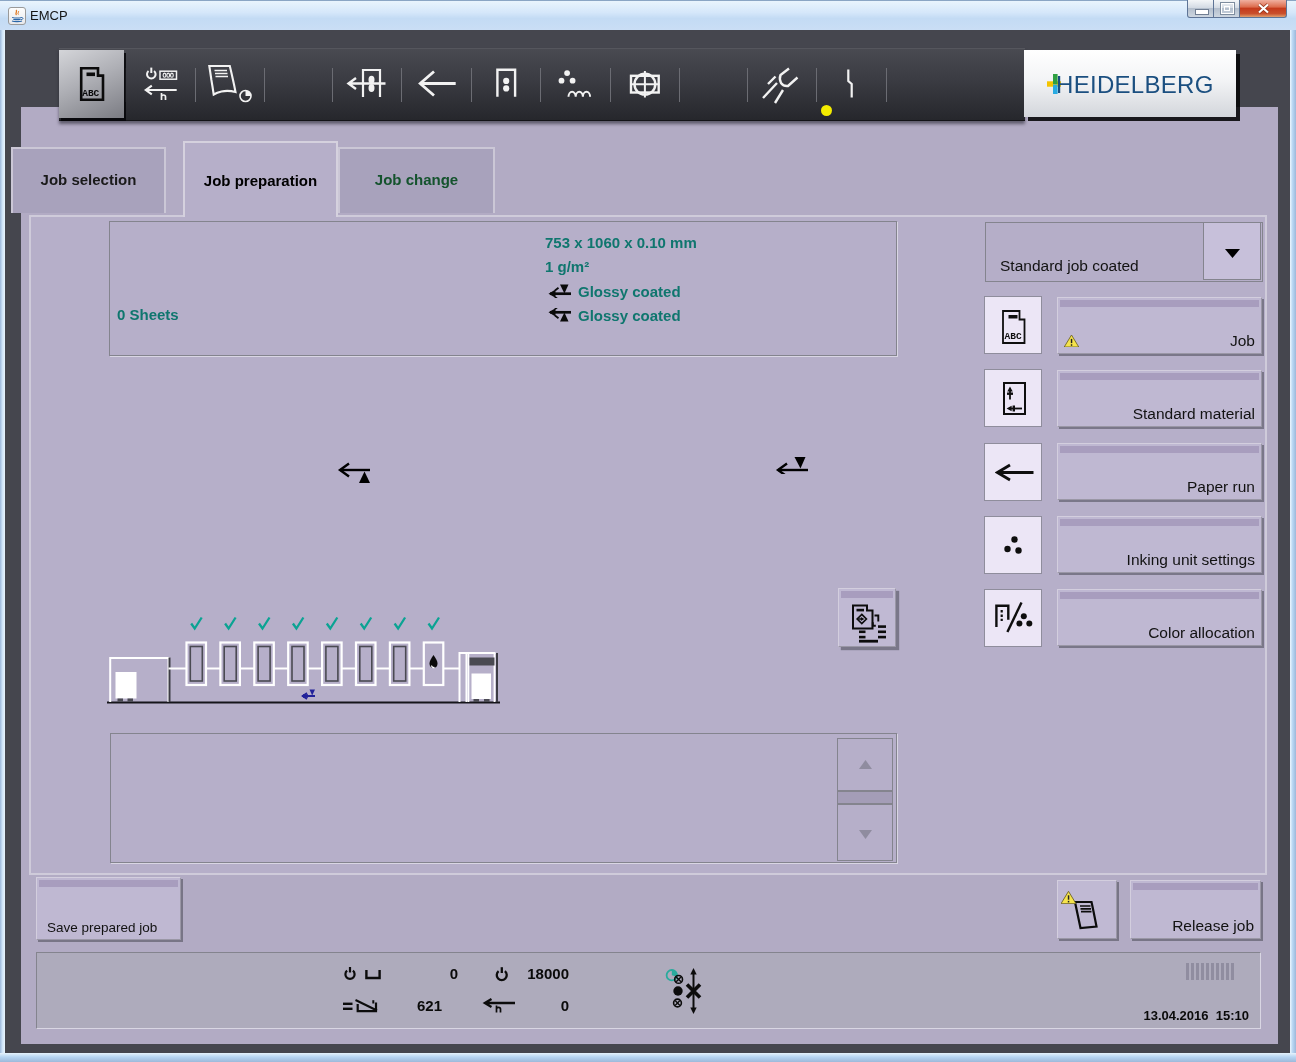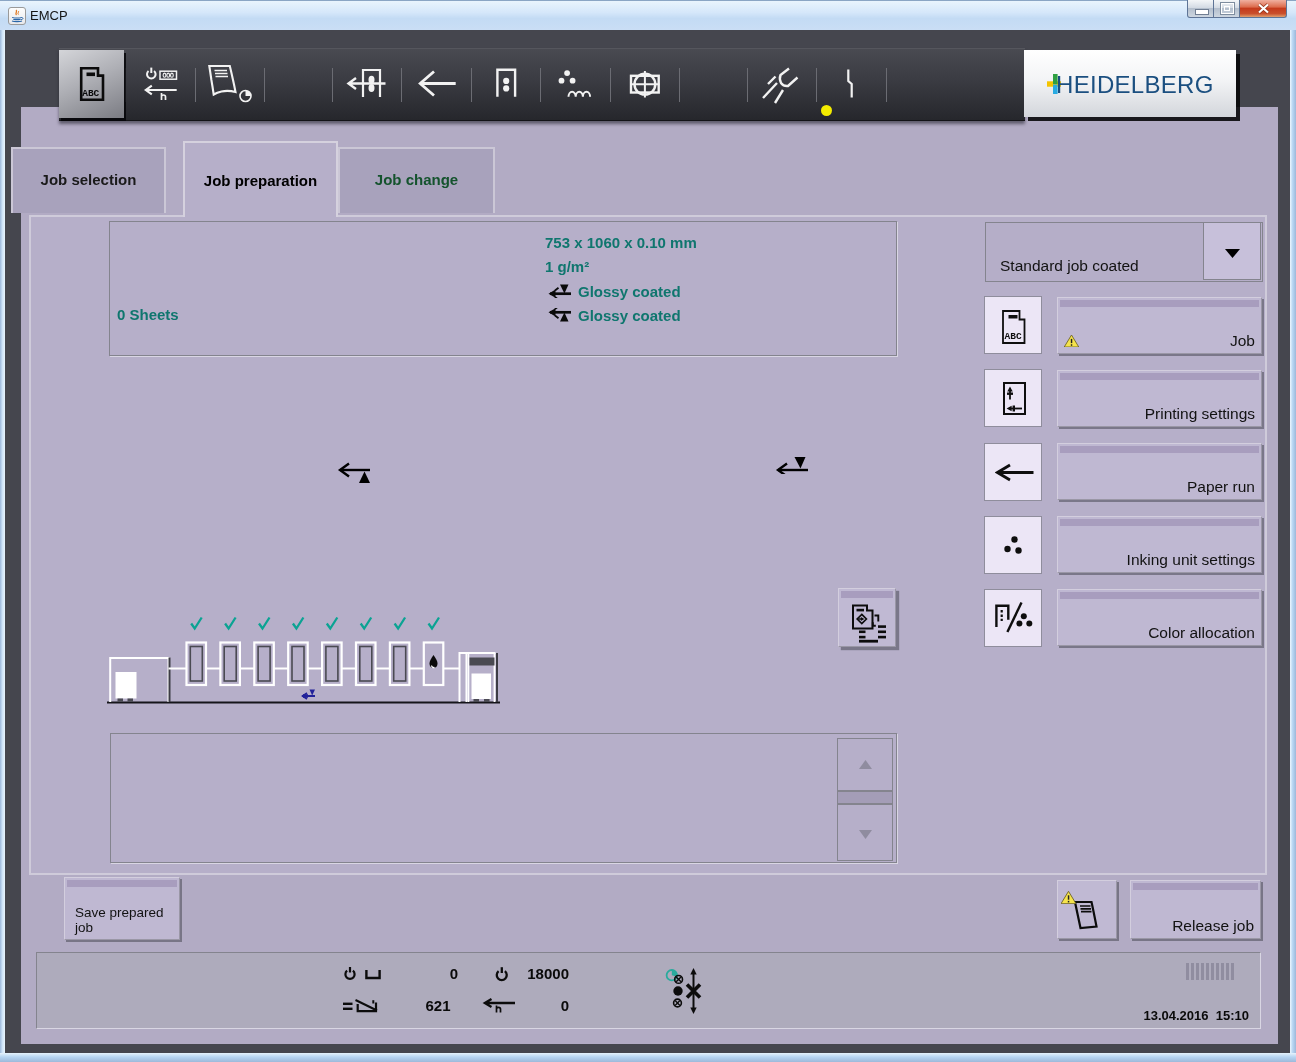--- a/index.html
+++ b/index.html
@@ -44,21 +44,21 @@
 #combobtn{left:1203px;top:222px;width:58px;height:58px;border:1px solid #84848e;background:#c7c0da;z-index:3;box-sizing:border-box;}
 .ibtn{left:984px;width:58px;height:58px;background:#ece6f6;border:1px solid #8f8d9c;box-sizing:border-box;z-index:2;}
 .lbtn{left:1057px;width:205px;height:57px;background:#bfb8d2;z-index:2;
  border:1px solid #9a97a6;border-top-color:#d3cede;border-left-color:#d3cede;
  box-shadow:2px 2px 0 rgba(72,72,84,0.55);box-sizing:border-box;}
 .stripe{position:absolute;left:2px;right:2px;top:2px;height:7px;background:#a89dbe;}
 .ltxt{position:absolute;right:6px;bottom:3px;font-size:15.5px;color:#121212;}
 #listbox{left:110px;top:733px;width:785px;height:128px;border:1px solid #84848e;box-shadow:1px 1px 0 #d9d6e3;z-index:2;}
 .sbtn{left:837px;width:56px;height:53px;background:#b6afc9;border:1px solid #84848e;box-sizing:border-box;z-index:3;}
 #strack{left:837px;top:791px;width:56px;height:13px;background:#a49db7;border:1px solid #84848e;box-sizing:border-box;z-index:2;}
-#savebtn{left:36px;top:877px;width:116px;height:63px;margin-left:28px;}
+#savebtn{left:36px;top:877px;width:145px;height:63px;}
 #relicon{left:1057px;top:880px;width:60px;height:59px;background:#c0b9d3;z-index:2;
  border:1px solid #9a97a6;border-top-color:#d3cede;border-left-color:#d3cede;
  box-shadow:2px 2px 0 rgba(72,72,84,0.55);box-sizing:border-box;}
 #xferbtn{left:838px;top:588px;width:58px;height:59px;background:#c0b9d3;z-index:2;
  border:1px solid #9a97a6;border-top-color:#d3cede;border-left-color:#d3cede;
  box-shadow:3px 3px 1px rgba(72,72,84,0.55);box-sizing:border-box;}
 #statusbar{left:36px;top:952px;width:1225px;height:77px;background:#aeabbc;
  border:1px solid #84848e;border-bottom-color:#d9d6e3;border-right-color:#d9d6e3;box-sizing:border-box;}
 .snum{font-weight:bold;font-size:15px;color:#0a0a0a;}
 .bar{position:absolute;width:3px;height:17px;background:#908da0;}
@@ -251,21 +251,21 @@
     <div class="stripe"></div>
     <div class="ltxt">Job</div>
   <svg class="abs" style="left:6px;bottom:6px" width="15" height="12" viewBox="0 0 17 14">
       <path d="M8.5 0 L17 14 L0 14 Z" fill="#f5e34c" stroke="#6a6022" stroke-width="1"></path>
       <rect x="7.7" y="4.5" width="1.7" height="5" fill="#222"></rect>
       <rect x="7.7" y="10.8" width="1.7" height="1.8" fill="#222"></rect>
     </svg>
 </div>
 <div class="abs lbtn" style="top:370px;">
     <div class="stripe"></div>
-    <div class="ltxt">Printing settings</div>
+    <div class="ltxt">Standard material</div>
   </div>
 <div class="abs lbtn" style="top:443px;">
     <div class="stripe"></div>
     <div class="ltxt">Paper run</div>
   </div>
 <div class="abs lbtn" style="top:516px;">
     <div class="stripe"></div>
     <div class="ltxt">Inking unit settings</div>
   </div>
 <div class="abs lbtn" style="top:589px;">
@@ -404,21 +404,21 @@
    <path d="M7.8 1.2 V7" stroke-width="2.3"></path>
   </svg>
   <div class="abs snum" style="left:460px;top:12px;width:72px;text-align:right;">18000</div>
   <svg class="abs" style="left:306px;top:46px" width="40" height="16" viewBox="0 0 40 16" fill="none" stroke="#0c0c0c">
    <rect x="0" y="3.6" width="9.5" height="2.4" fill="#0c0c0c" stroke="none"></rect>
    <rect x="0" y="8.6" width="9.5" height="2.4" fill="#0c0c0c" stroke="none"></rect>
    <path d="M14.7 5 V12.2 H33 V3.5" stroke-width="2.2"></path>
    <path d="M12.5 1 L34 11.5" stroke-width="2"></path>
    <path d="M30.3 1.2 V4.5" stroke-width="2"></path>
   </svg>
-  <div class="abs snum" style="left:380px;top:44px;width:42px;text-align:center;">621</div>
+  <div class="abs snum" style="left:380px;top:44px;width:42px;text-align:left;">621</div>
   <svg class="abs" style="left:445px;top:43px" width="35" height="20" viewBox="0 0 35 20" fill="none" stroke="#0c0c0c">
    <path d="M33 7 H3.5 M9.5 2.9 L2.8 7 L9.5 11.1" stroke-width="2.3"></path>
    <path d="M14.5 9.5 V16.5 M14.5 13 Q14.5 11.4 16.5 11.4 Q18.5 11.4 18.5 13.2 V16.5" stroke-width="1.7"></path>
   </svg>
   <div class="abs snum" style="left:460px;top:44px;width:72px;text-align:right;">0</div>
   <svg class="abs" style="left:624px;top:6px" width="42" height="60" viewBox="0 0 42 60">
    <circle cx="10.8" cy="16.2" r="5.2" fill="none" stroke="#2aab9d" stroke-width="1.8"></circle>
    <path d="M10.8 16.2 L10.8 10.6 A5.6 5.6 0 0 1 16.2 17.8 Z" fill="#2aab9d"></path>
    <circle cx="17.6" cy="20.4" r="3.9" fill="none" stroke="#0c0c0c" stroke-width="1.6"></circle>
    <path d="M15.2 18 L20 22.8 M20 18 L15.2 22.8" stroke="#0c0c0c" stroke-width="1.4"></path>

